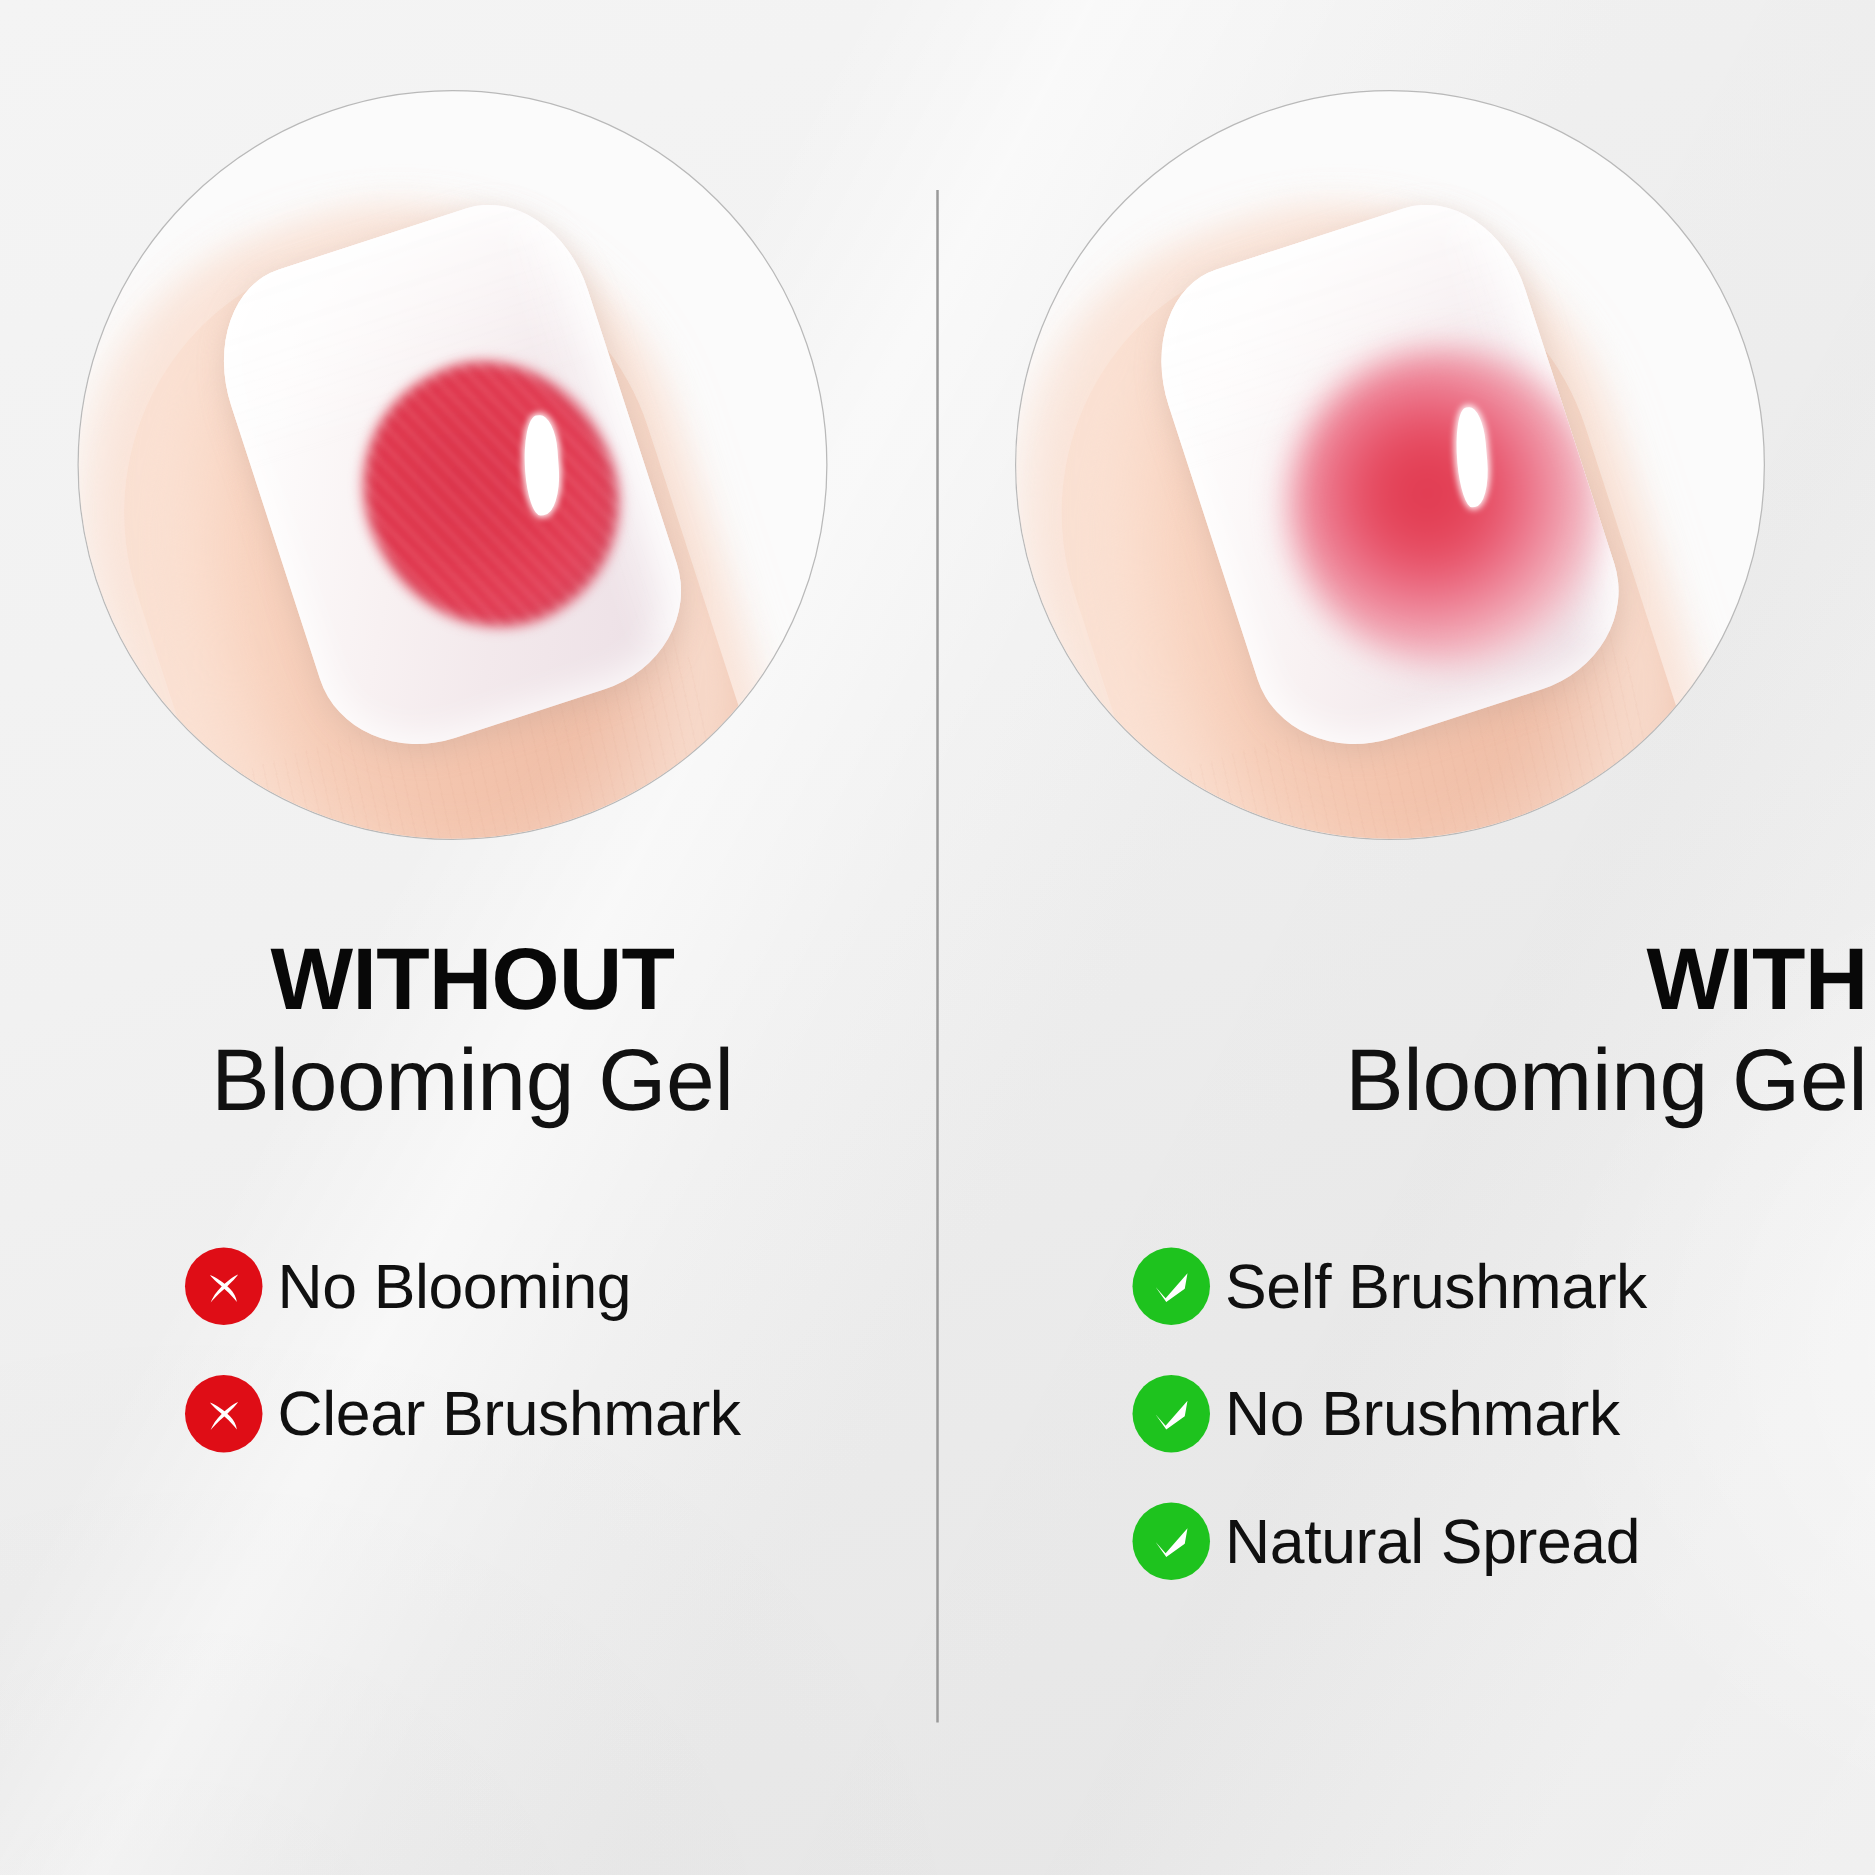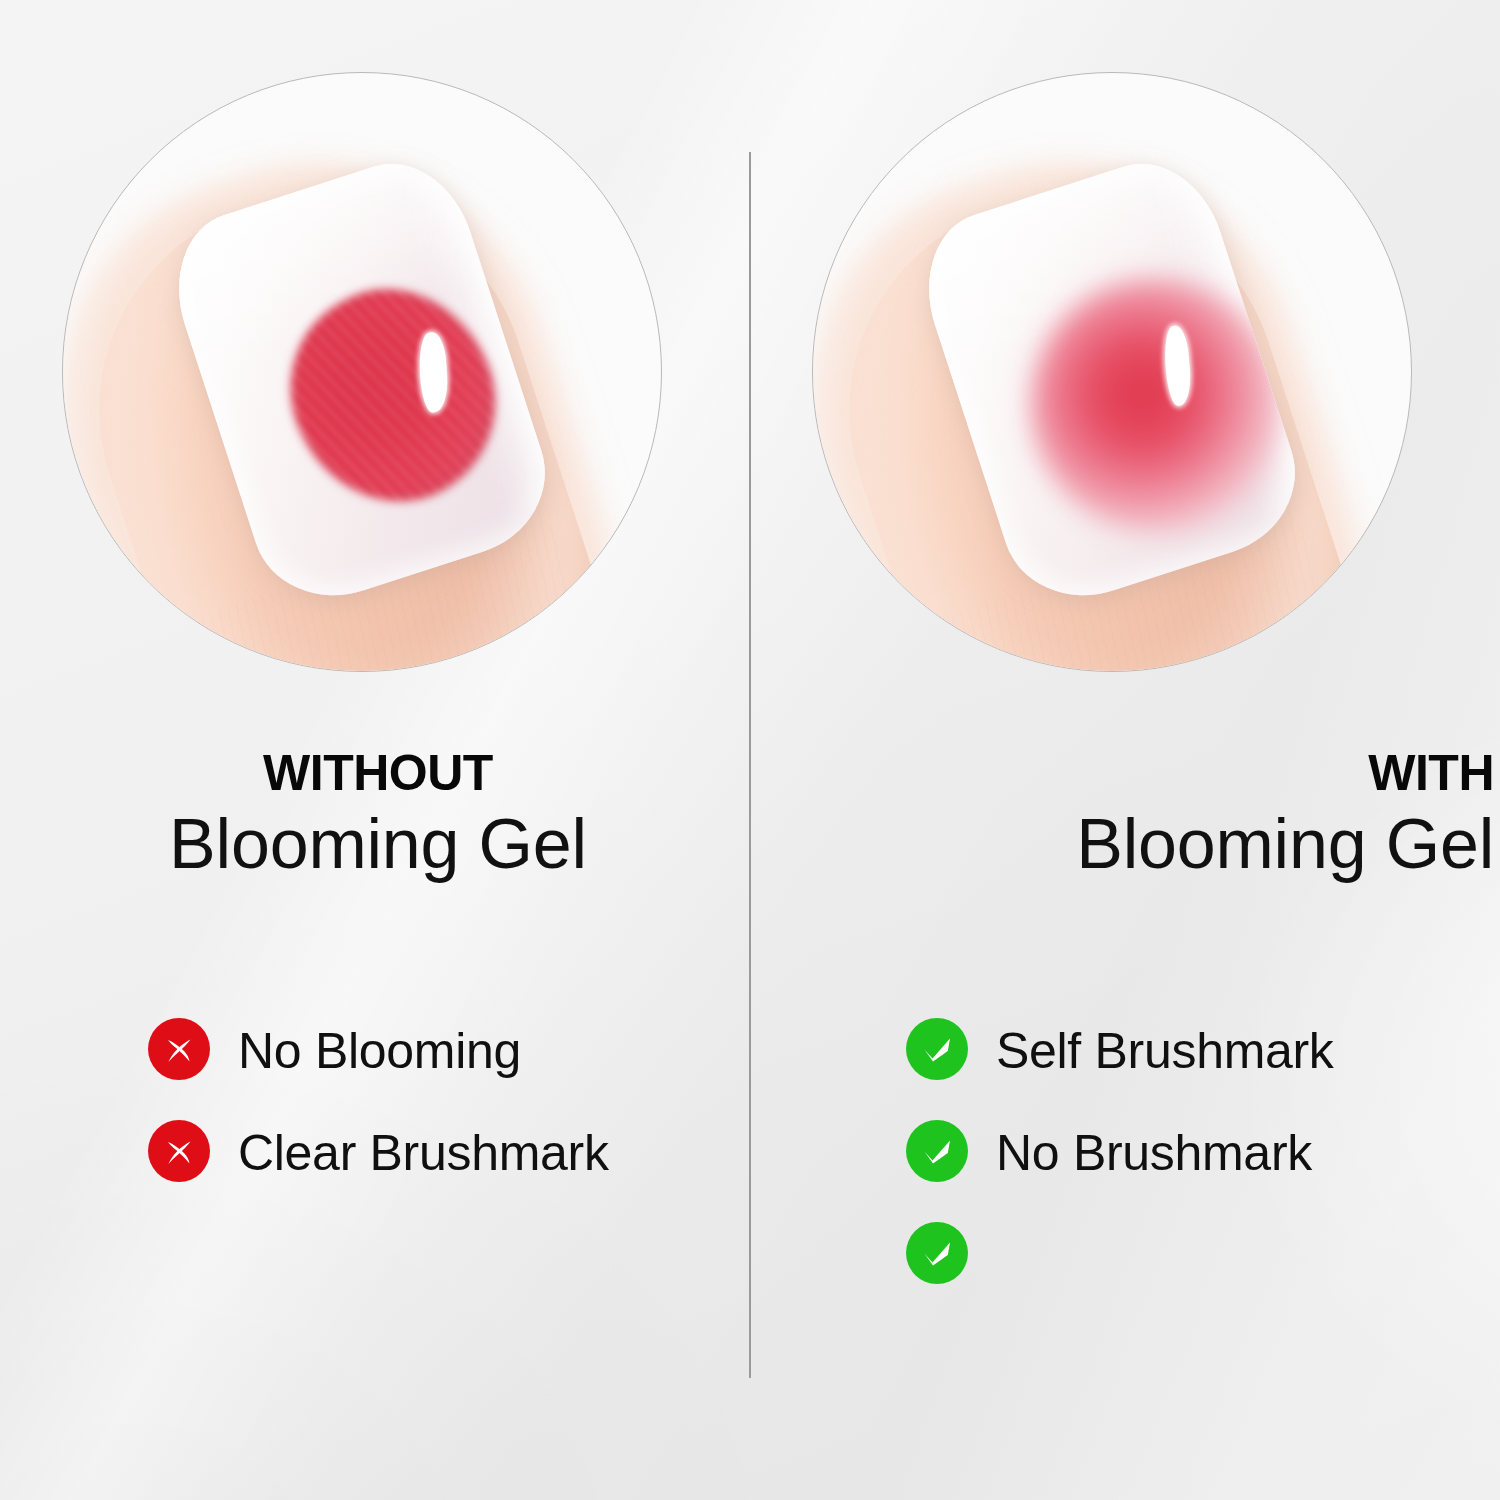--- a/index.html
+++ b/index.html
@@ -252,21 +252,21 @@
     position: absolute;
     width: 740px;
     top: 748px;
     text-align: center;
     z-index: 6;
   }
   .col.left  { left: 8px; }
   .col.right { left: 754px; text-align: right; }
 
   .title-strong {
-    font-size: 50px;
+    font-size: 70px;
     font-weight: 700;
     letter-spacing: -0.5px;
     color: #080808;
     line-height: 1.02;
     margin: 0;
   }
   .title-sub {
     font-size: 70px;
     font-weight: 400;
     color: #111111;
@@ -279,23 +279,23 @@
   .features {
     position: absolute;
     top: 978px;
     z-index: 6;
   }
   .features.left  { left: 148px; }
   .features.right { left: 906px; }
 
   .feature-row {
     display: flex;
-    align-items: flex-end;
+    align-items: center;
     height: 102px;
-    gap: 28px;
+    gap: 12px;
   }
   .badge {
     width: 62px;
     height: 62px;
     border-radius: 50%;
     flex: 0 0 62px;
     display: flex;
     align-items: center;
     justify-content: center;
   }
@@ -397,17 +397,18 @@
       </span>
       <span class="feature-label">No Brushmark</span>
     </div>
 
     <div class="feature-row">
       <span class="badge check">
         <svg width="40" height="40" viewBox="0 0 40 40" aria-hidden="true">
           <path d="M7.5 20.5 L15.5 29.5 L33 9.5 L30.8 22 L16 32.5 L7.5 20.5 Z" fill="#ffffff"></path>
         </svg>
       </span>
+      <span class="feature-label">Natural Spread</span>
     </div>
 
   </div>
 
 </div>
 
 </body></html>

